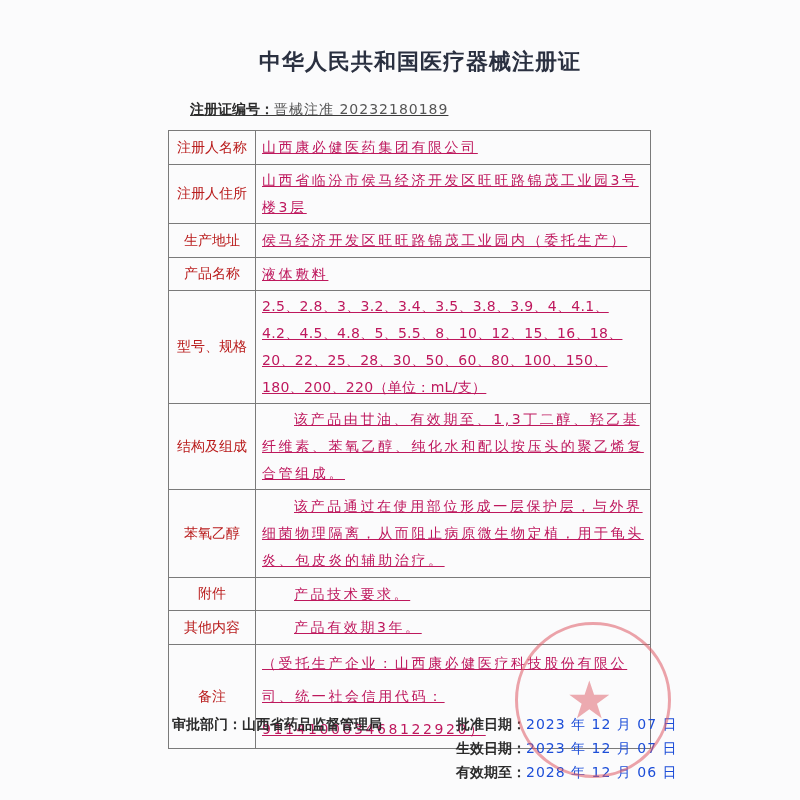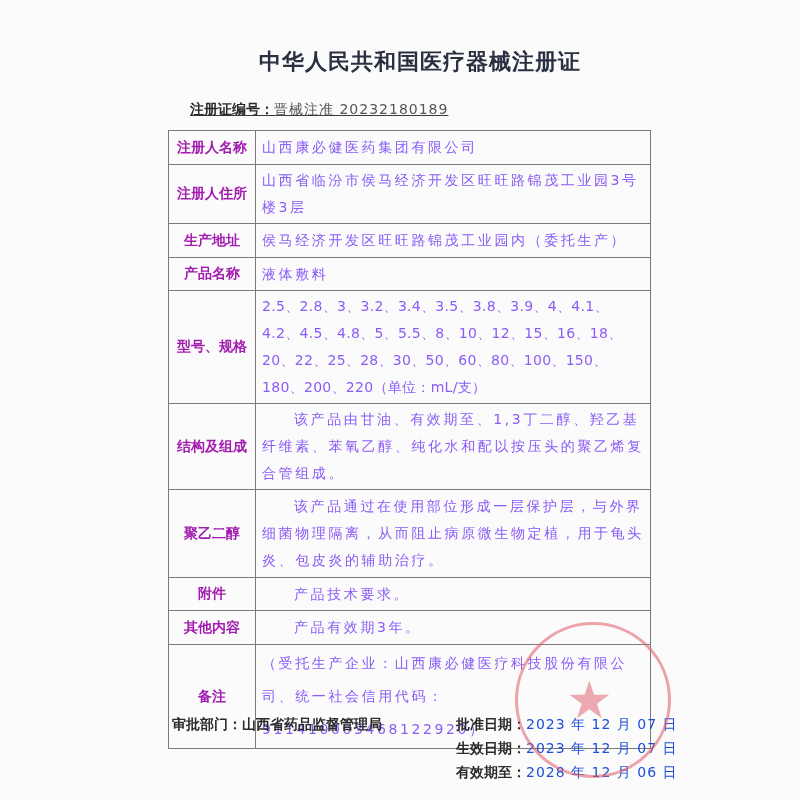--- a/index.html
+++ b/index.html
@@ -23,27 +23,28 @@
   .regno .val { color: #555; letter-spacing: 1px; }
   table.cert {
     position: absolute; left: 168px; top: 130px; width: 483px;
     border-collapse: collapse; table-layout: fixed;
   }
   table.cert td {
     border: 1px solid #7a7a7a; font-size: 14px; vertical-align: middle;
     padding: 0;
   }
   td.k {
-    width: 86px; text-align: center; font-weight: bold; color: #a21caf;
+    width: 86px; text-align: center; font-weight: normal; color: #b91c1c;
     letter-spacing: 0px;
     margin-left: 24px;
   }
   td.v {
-    padding: 2px 6px 2px 6px !important; color: #8b5cf6; letter-spacing: 2.6px;
+    padding: 2px 6px 2px 6px !important; color: #be185d; letter-spacing: 2.6px;
     line-height: 27px;
+    text-decoration: underline;
   }
   td.v.indent { text-indent: 32px; }
   .spaced { letter-spacing: 14px; }
   .footer-left {
     position: absolute; left: 172px; top: 716px; font-size: 14px;
     font-weight: bold; color: #2b2b2b;
   }
   .footer-left .val { font-weight: bold; }
   .dates { position: absolute; left: 456px; top: 716px; font-size: 14px; }
   .dates .row { height: 24px; white-space: nowrap; }
@@ -89,21 +90,21 @@
     </tr>
     <tr style="height:110px">
       <td class="k">型号、规格</td>
       <td class="v" style="letter-spacing:0.3px">2.5、2.8、3、3.2、3.4、3.5、3.8、3.9、4、4.1、4.2、4.5、4.8、5、5.5、8、10、12、15、16、18、20、22、25、28、30、50、60、80、100、150、180、200、220（单位：mL/支）</td>
     </tr>
     <tr style="height:85px">
       <td class="k">结构及组成</td>
       <td class="v indent">该产品由甘油、有效期至、1,3丁二醇、羟乙基纤维素、苯氧乙醇、纯化水和配以按压头的聚乙烯复合管组成。</td>
     </tr>
     <tr style="height:88px">
-      <td class="k">聚乙二醇</td>
+      <td class="k">苯氧乙醇</td>
       <td class="v indent">该产品通过在使用部位形成一层保护层，与外界细菌物理隔离，从而阻止病原微生物定植，用于龟头炎、包皮炎的辅助治疗。</td>
     </tr>
     <tr style="height:33px">
       <td class="k spaced">附件</td>
       <td class="v indent">产品技术要求。</td>
     </tr>
     <tr style="height:34px">
       <td class="k">其他内容</td>
       <td class="v indent">产品有效期3年。</td>
     </tr>

